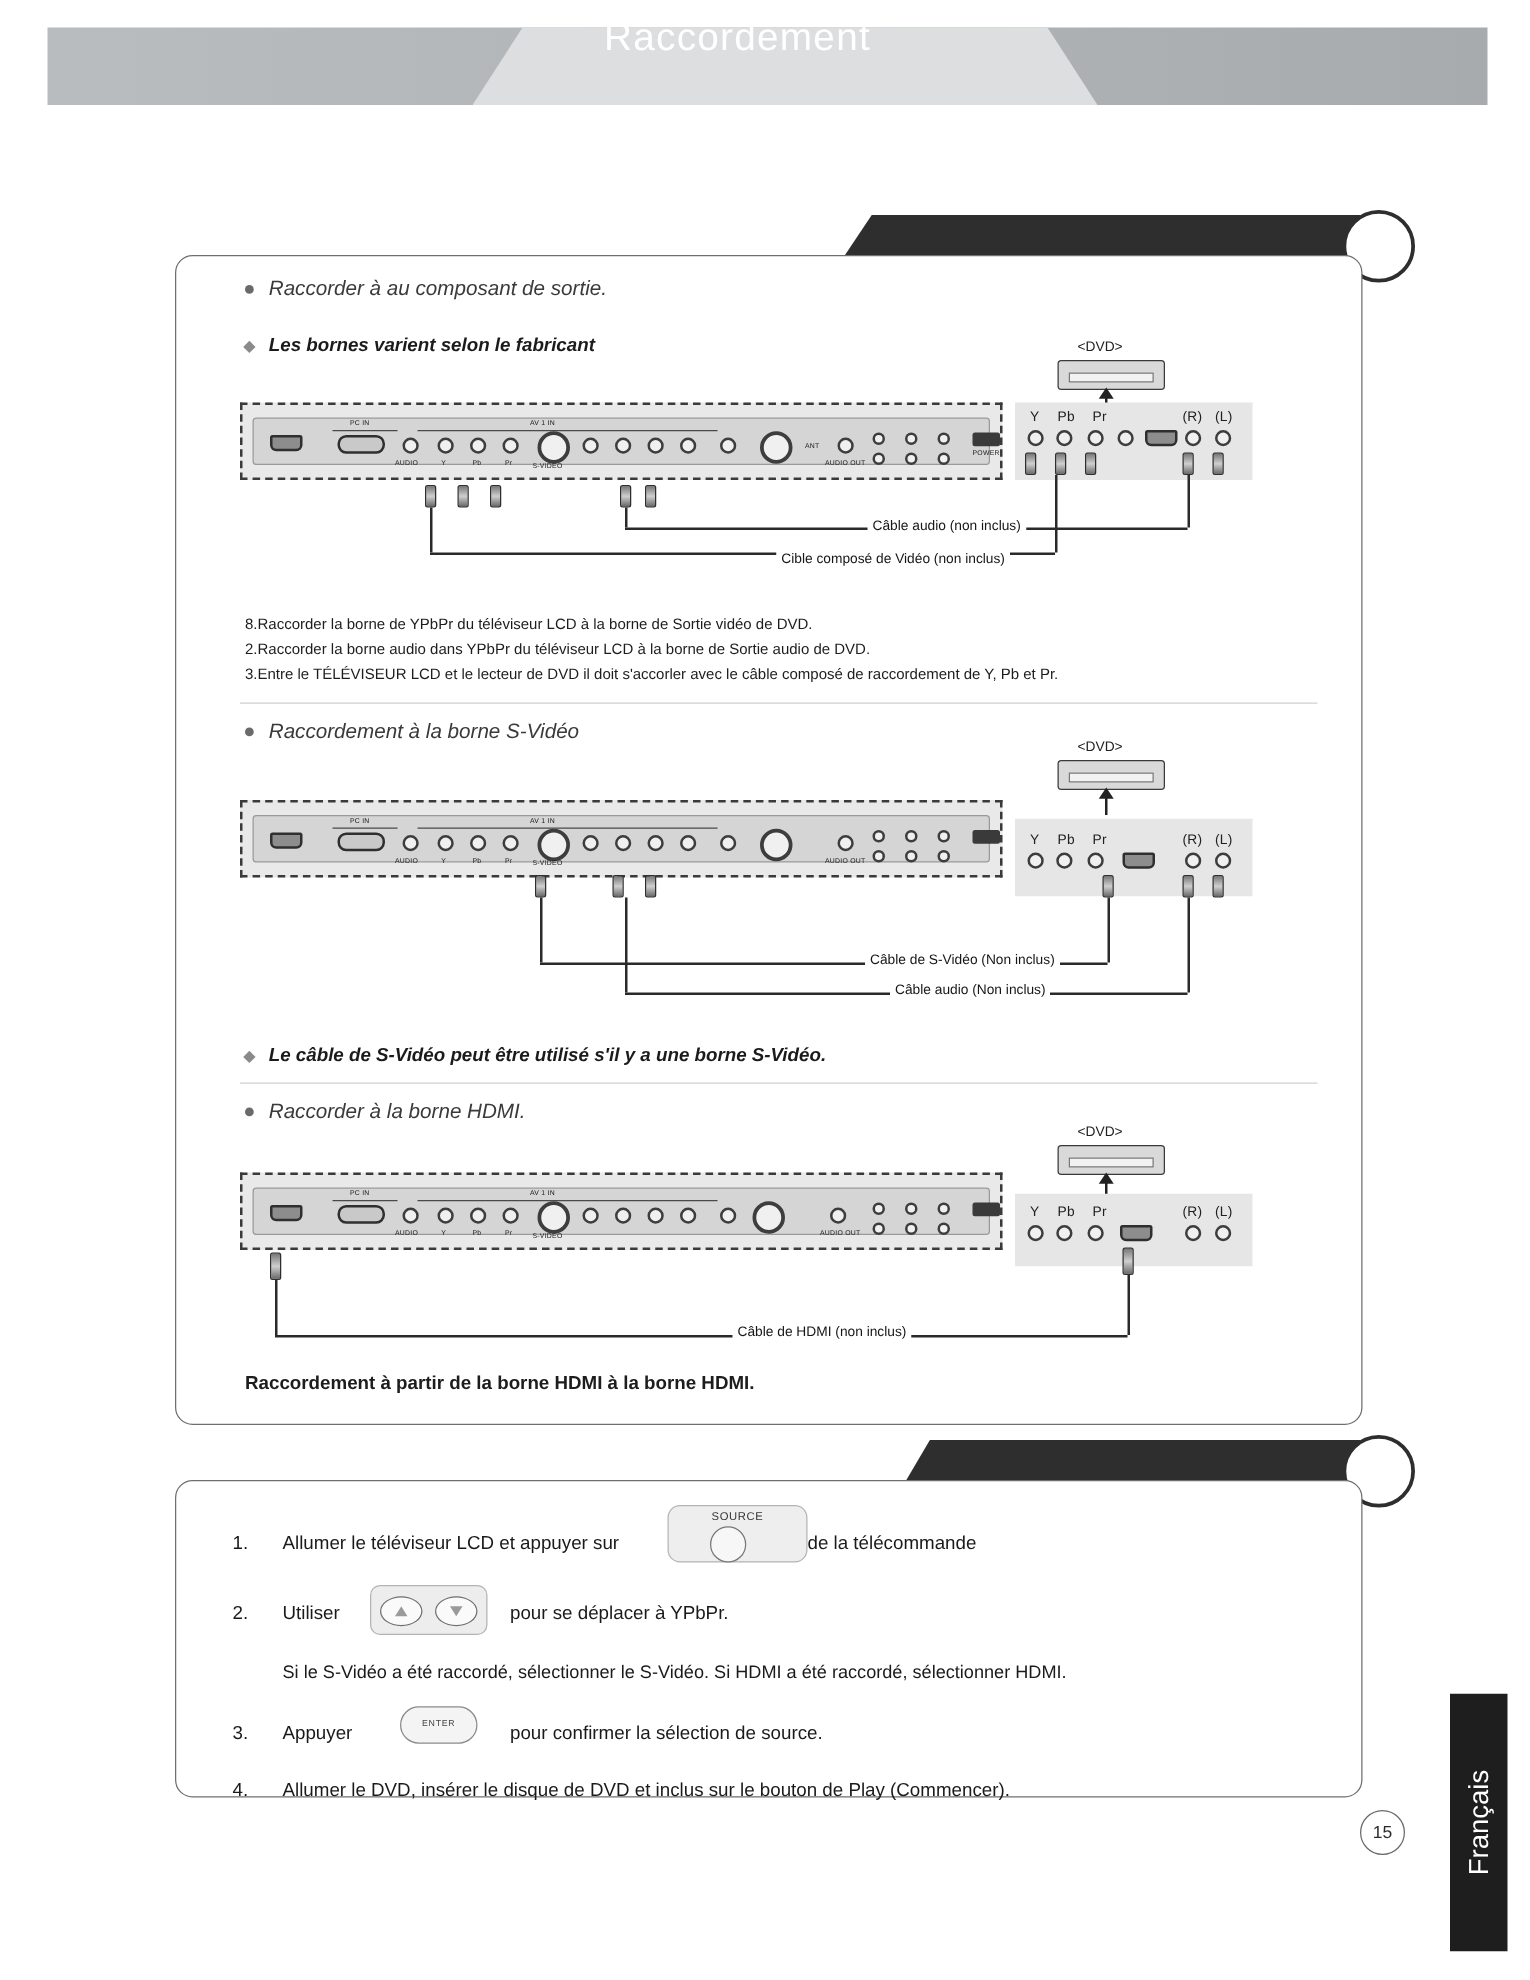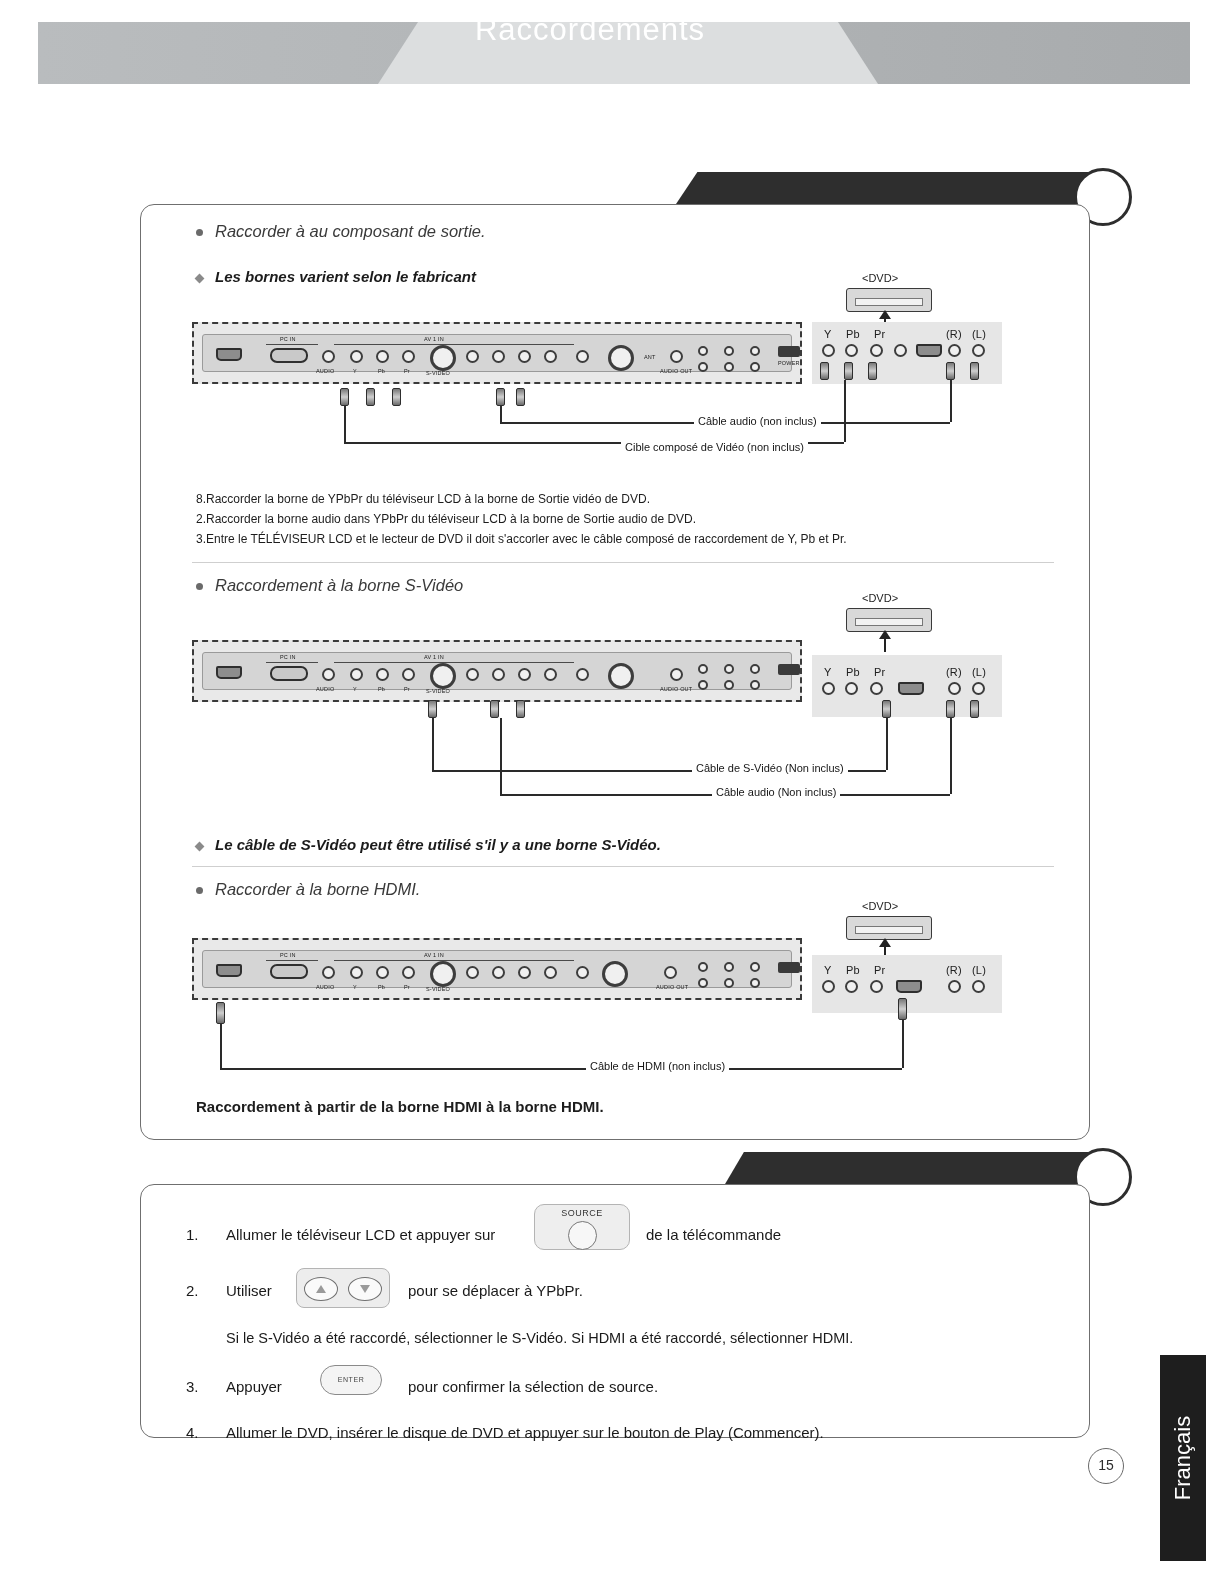--- a/index.html
+++ b/index.html
@@ -249,21 +249,21 @@
 
   
   .step {
     position: absolute;
     font-size: 15px;
     color: #1a1a1a;
     white-space: nowrap;
   }
   .btn-source {
     position: absolute;
-    width: 96px; height: 46px;
+    width: 112px; height: 46px;
     background: #eeeeee;
     border: 1px solid #b4b4b4;
     border-radius: 10px;
     box-sizing: border-box;
   }
   .btn-source .cap {
     position: absolute;
     top: 3px; left: 0; right: 0;
     text-align: center;
     font-size: 9px;
@@ -347,21 +347,21 @@
     font-size: 14px;
     color: #2c2c2c;
   }
 </style>
 </head>
 <body>
 
 <div class="header-band">
   <div class="wedge"></div>
 </div>
-<div class="header-title">Raccordements</div>
+<div class="header-title">Raccordement</div>
 
 <div class="section-head" style="left:140px; top:172px; width:1000px;">
   <div class="bar" style="width:420px;"></div>
   <div class="circle"></div>
 </div>
 
 <div class="panel" style="left:140px; top:204px; width:950px; height:936px;"></div>
 
 <div class="bullet-line" style="left:196px; top:222px;">
   <span class="dot"></span><span>Raccorder à au composant de sortie.</span>
@@ -625,18 +625,18 @@
 <div class="step" style="left:408px; top:1282px;">pour se déplacer à YPbPr.</div>
 
 <div class="step" style="left:226px; top:1330px; font-size:14.5px;">Si le S-Vidéo a été raccordé, sélectionner le S-Vidéo. Si HDMI a été raccordé, sélectionner HDMI.</div>
 
 <div class="step" style="left:186px; top:1378px;">3.</div>
 <div class="step" style="left:226px; top:1378px;">Appuyer</div>
 <div class="btn-enter" style="left:320px; top:1365px;">ENTER</div>
 <div class="step" style="left:408px; top:1378px;">pour confirmer la sélection de source.</div>
 
 <div class="step" style="left:186px; top:1424px;">4.</div>
-<div class="step" style="left:226px; top:1424px;">Allumer le DVD, insérer le disque de DVD et appuyer sur le bouton de Play (Commencer).</div>
+<div class="step" style="left:226px; top:1424px;">Allumer le DVD, insérer le disque de DVD et inclus sur le bouton de Play (Commencer).</div>
 
 <div class="lang-tab">
   <span>Français</span>
 </div>
 <div class="page-num">15</div>
 
 </body></html>

